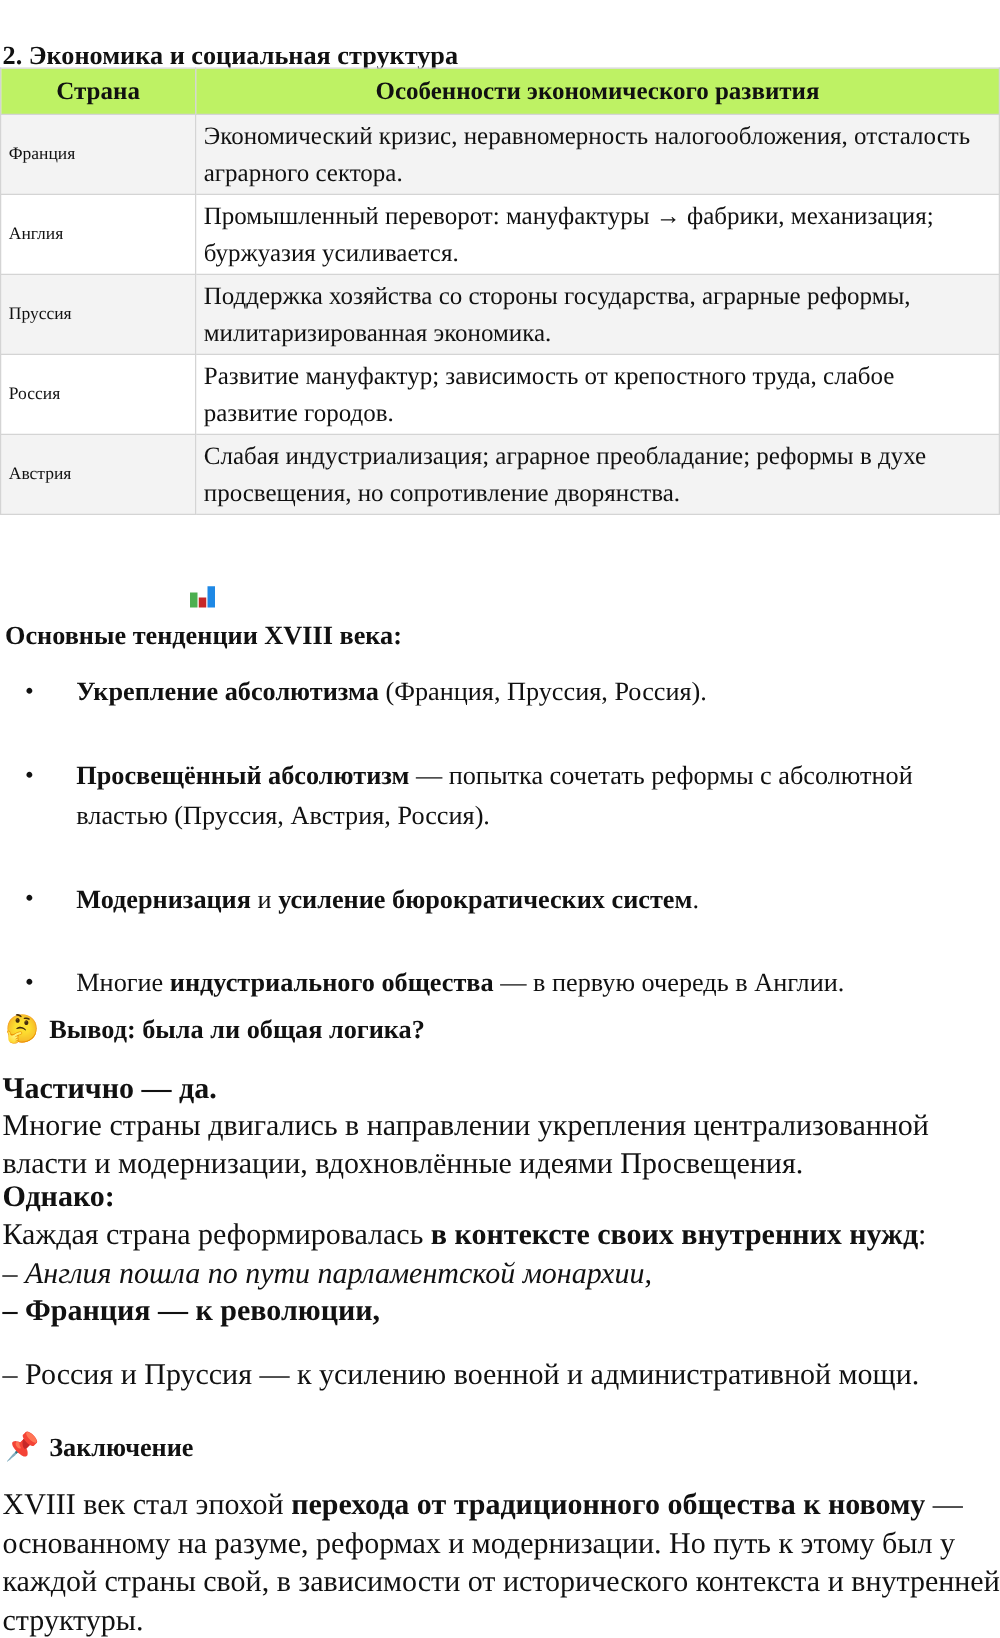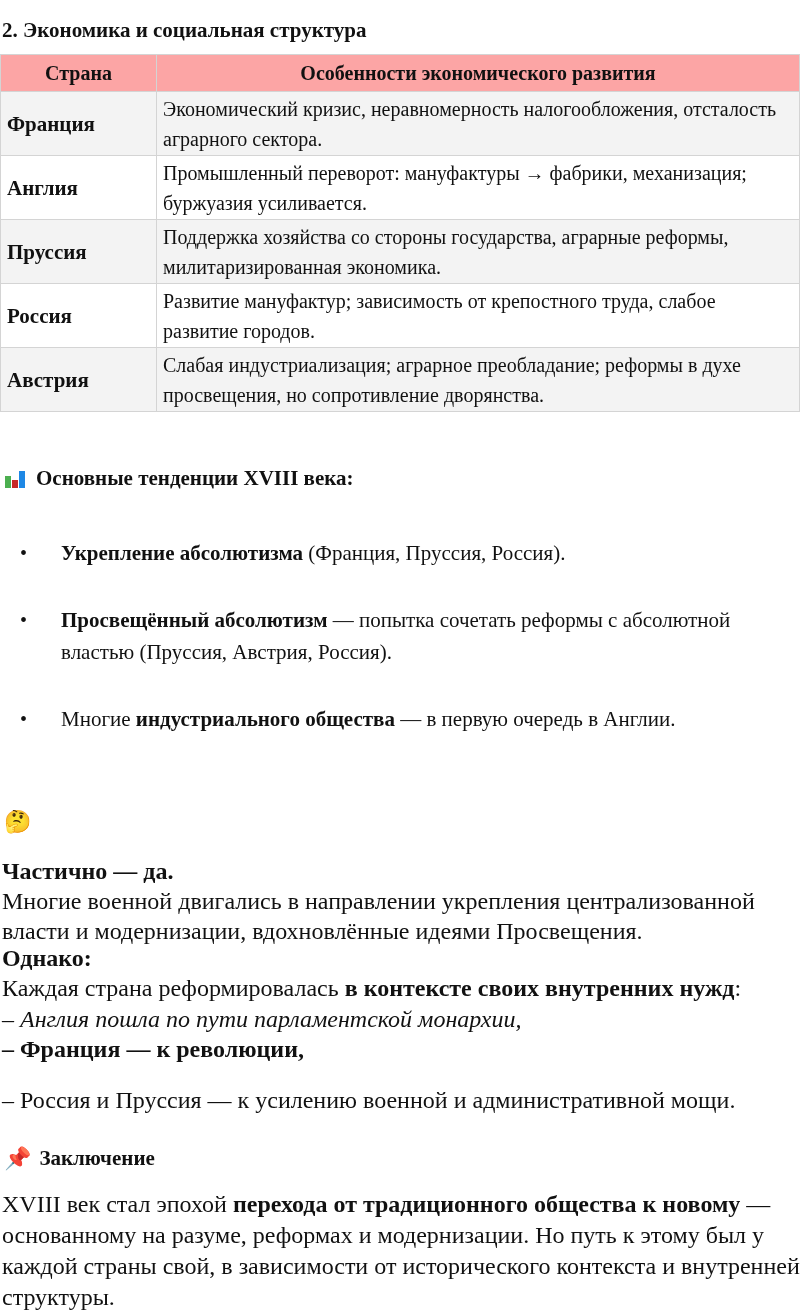--- a/index.html
+++ b/index.html
@@ -2,33 +2,33 @@
 <html><head>
 <meta charset="utf-8">
 <style>
   html, body { margin: 0; padding: 0; background: #ffffff; }
   body {
     width: 800px; height: 1310px; overflow: hidden; position: relative;
     font-family: "Liberation Serif", "DejaVu Serif", serif;
     color: #111111;
   }
   .section-title {
-    position: absolute; left: 2px; top: 18px;
+    position: absolute; left: 2px; top: 32px;
     font-size: 21px; font-weight: bold; margin: 0;
   }
   table.econ {
     position: absolute; left: 0; top: 54px; width: 800px;
     border-collapse: collapse; font-size: 20px;
   }
   table.econ th, table.econ td {
     border: 1px solid #d4d4d4; padding: 0 6px; vertical-align: middle;
   }
-  table.econ th { height: 36px; font-weight: bold; background: #fca5a5; }
+  table.econ th { height: 36px; font-weight: bold; background: #bef264; }
   table.econ td { height: 63px; line-height: 30px; }
-  table.econ td.country { font-weight: bold; width: 143px; font-size: 21px; }
+  table.econ td.country { font-weight: normal; width: 143px; font-size: 14px; }
   table.econ tr.shade td { background: #f3f3f3; }
   .heading {
     position: absolute; left: 4px; font-size: 21px; font-weight: bold;
     display: flex; align-items: center; gap: 8px; margin: 0;
   }
   .icon-chart { width: 24px; height: 22px; position: relative; display: inline-block; }
   .icon-chart span { position: absolute; bottom: 2px; width: 6px; }
   .icon-emoji { font-size: 22px; line-height: 1; font-family: "DejaVu Sans", sans-serif; }
   ul.trends {
     position: absolute; left: 0; top: 502px; width: 800px;
@@ -72,41 +72,43 @@
       <td class="country">Россия</td>
       <td>Развитие мануфактур; зависимость от крепостного труда, слабое развитие городов.</td>
     </tr>
     <tr class="shade">
       <td class="country">Австрия</td>
       <td>Слабая индустриализация; аграрное преобладание; реформы в духе просвещения, но сопротивление дворянства.</td>
     </tr>
   </tbody>
 </table>
 
-<h3 class="heading" style="top:466px;">
+<h3 class="heading" style="top:466px;flex-direction:column;">
   <span class="icon-chart">
     <span style="left:1px;height:12px;background:#4caf50;"></span>
     <span style="left:8px;height:8px;background:#c62828;"></span>
     <span style="left:15px;height:17px;background:#1e88e5;"></span>
   </span>
   <span>Основные тенденции XVIII века:</span>
 </h3>
 
 <ul class="trends">
   <li><b>Укрепление абсолютизма</b><span> (Франция, Пруссия, Россия).</span></li>
   <li><b>Просвещённый абсолютизм</b><span> — попытка сочетать реформы с абсолютной властью (Пруссия, Австрия, Россия).</span></li>
+  <li><b>Модернизация</b><span> и </span><b>усиление бюрократических систем</b><span>.</span></li>
   <li><span>Многие </span><b>индустриального общества</b><span> — в первую очередь в Англии.</span></li>
 </ul>
 
 <h3 class="heading" style="top:811px;">
   <span class="icon-emoji">🤔</span>
+  <span>Вывод: была ли общая логика?</span>
 </h3>
 
 <p class="para" style="top:856px;"><b>Частично — да.</b></p>
-<p class="para" style="top:886px;">Многие военной двигались в направлении укрепления централизованной власти и модернизации, вдохновлённые идеями Просвещения.</p>
+<p class="para" style="top:886px;">Многие страны двигались в направлении укрепления централизованной власти и модернизации, вдохновлённые идеями Просвещения.</p>
 <p class="para" style="top:943px;"><b>Однако:</b></p>
 <p class="para" style="top:973px;"><span>Каждая страна реформировалась </span><b>в контексте своих внутренних нужд</b><span>:</span></p>
 <p class="para" style="top:1004px;font-style:italic;">– Англия пошла по пути парламентской монархии,</p>
 <p class="para" style="top:1034px;font-weight:bold;">– Франция — к революции,</p>
 <p class="para" style="top:1064px;margin-top:21px;">– Россия и Пруссия — к усилению военной и административной мощи.</p>
 
 <h3 class="heading" style="top:1146px;">
   <span class="icon-emoji">📌</span>
   <span>Заключение</span>
 </h3>

